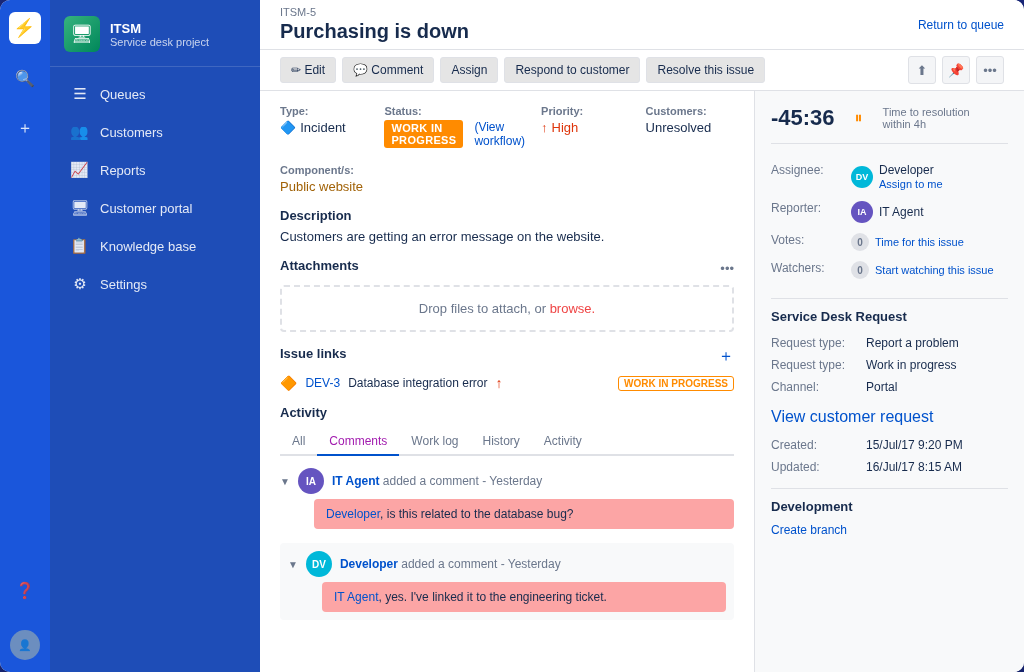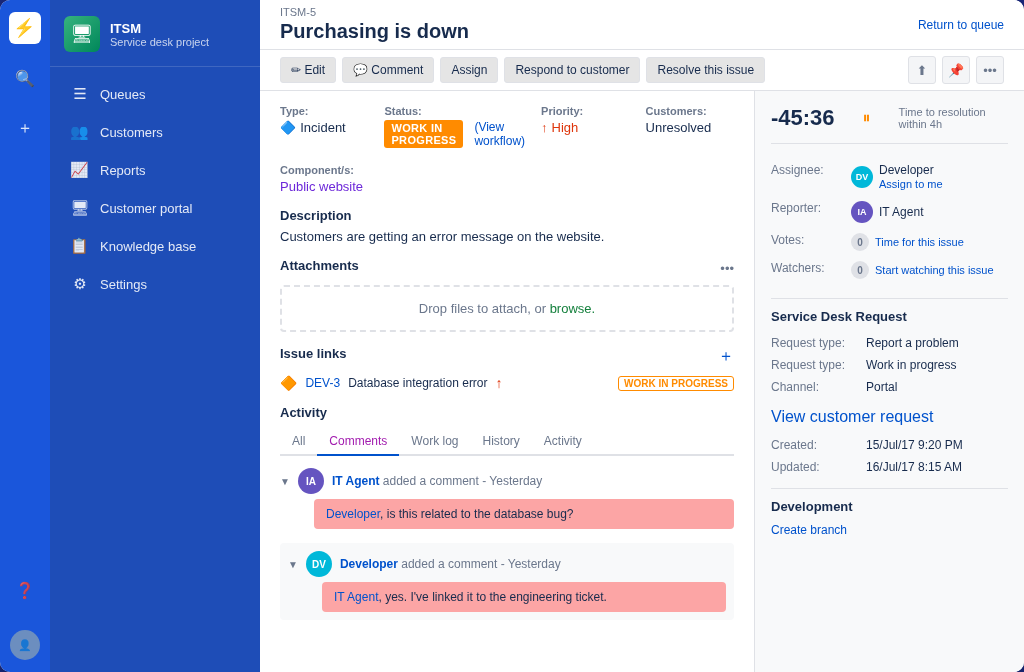--- a/index.html
+++ b/index.html
@@ -155,36 +155,36 @@
       background: #ff8b00;
       color: #fff;
       font-size: 11px;
       font-weight: 700;
       padding: 2px 7px;
       border-radius: 3px;
       letter-spacing: 0.03em;
     }
     .view-workflow { color: #0052cc; font-size: 12px; cursor: pointer; margin-left: 6px; }
     .resolution-value { color: #172b4d; }
-    .component-link { color: #6d28d9; font-size: 13px; cursor: pointer; text-decoration: none; }
+    .component-link { color: #a16207; font-size: 13px; cursor: pointer; text-decoration: none; }
 
     .section-title { font-size: 13px; font-weight: 700; color: #172b4d; margin-bottom: 6px; }
     .description-text { font-size: 13px; color: #172b4d; margin-bottom: 14px; }
 
     .attachments-section { margin-bottom: 14px; }
     .attachments-header { display: flex; align-items: center; justify-content: space-between; margin-bottom: 6px; }
     .drop-zone {
       border: 2px dashed #dfe1e6;
       border-radius: 4px;
       padding: 14px;
       text-align: center;
       font-size: 13px;
       color: #6b778c;
     }
-    .drop-zone a { color: #15803d; cursor: pointer; }
+    .drop-zone a { color: #ef4444; cursor: pointer; }
 
     .issue-links-section { margin-bottom: 14px; }
     .issue-links-header { display: flex; align-items: center; justify-content: space-between; margin-bottom: 8px; }
     .issue-link-row { display: flex; align-items: center; gap: 8px; font-size: 12px; }
     .link-type-icon { color: #ff8b00; font-size: 14px; }
     .link-key { color: #0052cc; cursor: pointer; }
     .link-badge-wip {
       background: transparent;
       border: 1px solid #ff8b00;
       color: #ff8b00;
@@ -218,21 +218,21 @@
 
     
     .right-panel {
       width: 270px;
       border-left: 1px solid #dfe1e6;
       background: #f8f9fa;
       overflow-y: auto;
       padding: 14px 16px;
     }
 
-    .timer-block { display: flex; align-items: center; gap: 28px; margin-bottom: 14px; padding-bottom: 12px; border-bottom: 1px solid #dfe1e6; }
+    .timer-block { display: flex; align-items: center; gap: 20px; margin-bottom: 14px; padding-bottom: 12px; border-bottom: 1px solid #dfe1e6; }
     .timer-value { font-size: 22px; font-weight: 700; color: #172b4d; font-variant-numeric: tabular-nums; }
     .timer-pause { color: #ff8b00; font-size: 16px; cursor: pointer; }
     .timer-desc { font-size: 11px; color: #6b778c; }
 
     .meta-table { width: 100%; border-collapse: collapse; margin-bottom: 14px; }
     .meta-table td { padding: 5px 0; font-size: 12px; vertical-align: top; }
     .meta-table .meta-label { color: #6b778c; width: 80px; padding-right: 8px; }
     .meta-table .meta-value { color: #172b4d; }
     .meta-inline { display: flex; align-items: center; gap: 6px; }
     .meta-avatar { width: 22px; height: 22px; border-radius: 50%; display: flex; align-items: center; justify-content: center; font-size: 9px; font-weight: bold; color: #fff; flex-shrink: 0; }

